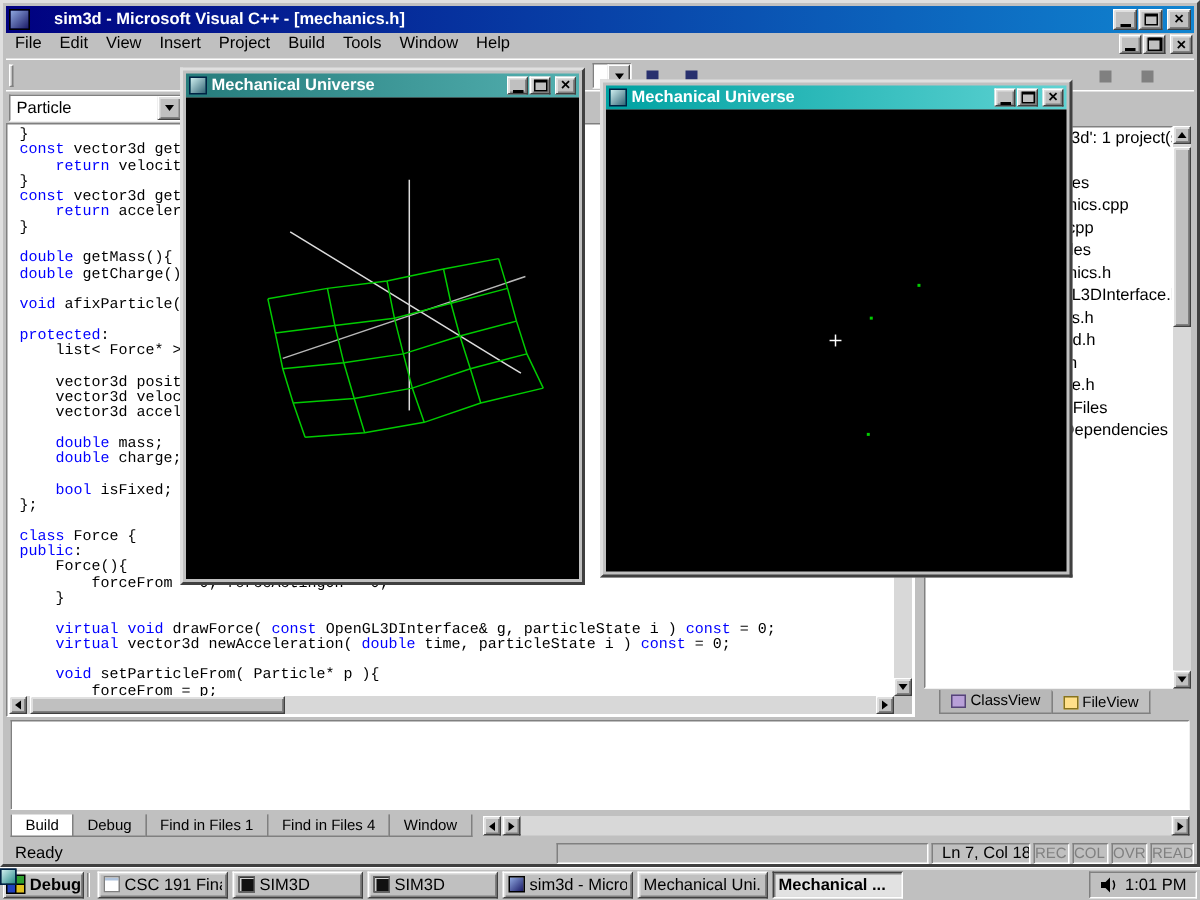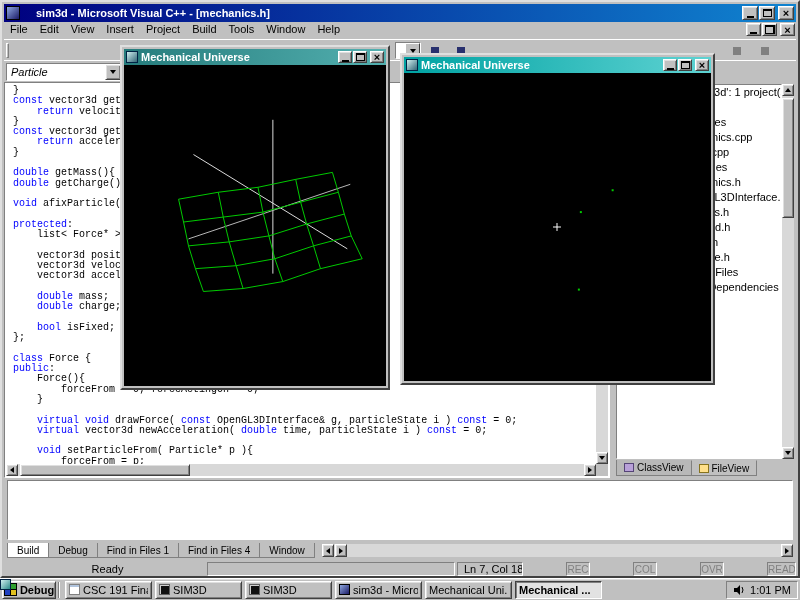--- a/index.html
+++ b/index.html
@@ -53,21 +53,21 @@
   .tcombo .arrow-btn { margin-left:auto; width:15px; height:100%; background:#c0c0c0;
             border:1px solid; border-color:#fff #404040 #404040 #fff;
             display:flex; align-items:center; justify-content:center; }
   .arrow-down { width:0; height:0; border-left:3px solid transparent; border-right:3px solid transparent;
                 border-top:4px solid #000; }
 
   .wizardbar { position:absolute; left:2px; top:58px; right:2px; height:22px; border-top:1px solid #ffffff; }
   .combo { position:absolute; left:2px; top:2px; width:116px; height:18px; background:#fff;
            border:1px solid; border-color:#808080 #fff #fff #808080;
            display:flex; align-items:center; }
-  .combo .val { padding-left:4px; flex:1;font-style:italic; }
+  .combo .val { padding-left:4px; flex:1; }
   .combo .arrow-btn { width:16px; height:16px; background:#c0c0c0; flex:none;
            border:1px solid; border-color:#fff #404040 #404040 #fff;
            box-shadow: inset 1px 1px 0 #dfdfdf, inset -1px -1px 0 #808080;
            display:flex; align-items:center; justify-content:center; }
 
   
   .client { position:absolute; left:2px; top:80px; right:2px; height:396px; }
 
   .editor { position:absolute; left:0; top:0; width:606px; height:396px; background:#fff;
             border:1px solid; border-color:#808080 #fff #fff #808080; }
@@ -99,47 +99,47 @@
   .panel { position:absolute; left:610px; top:0; right:0; height:396px; background:#c0c0c0; }
   .tree { position:absolute; left:2px; top:2px; right:14px; bottom:19px; background:#fff; overflow:hidden;
           border:1px solid; border-color:#808080 #fff #fff #808080; }
   .tree-row { height:15px; line-height:15px; white-space:nowrap; }
   .tree-ico { display:inline-block; width:12px; height:10px; margin:0 4px 0 0; vertical-align:-1px; }
   .tree-ico.workspace { background:#6688cc; border:1px solid #223366; }
   .tree-ico.project   { background:#88aadd; border:1px solid #223366; }
   .tree-ico.folder    { background:#ffe08a; border:1px solid #86731f; }
   .tree-ico.file      { background:#ffffff; border:1px solid #555566; }
   .panel-vscroll { position:absolute; right:2px; top:2px; width:12px; bottom:19px; }
-  .panel-tabs { position:absolute; left:2px; right:2px; bottom:1px; height:17px; display:flex; align-items:flex-start; }
+  .panel-tabs { position:absolute; left:12px; right:2px; bottom:1px; height:17px; display:flex; align-items:flex-start; }
   .ptab { height:16px; display:flex; align-items:center; padding:0 7px; font-size:10px;
           border:1px solid #808080; border-top:none; background:#b8b8b8; margin-right:-1px; }
   .ptab.active { background:#c0c0c0; border-top:1px solid #c0c0c0; }
   .tab-ico { display:inline-block; width:10px; height:9px; margin-right:3px; }
   .tab-ico.cv { background:#b8a0d8; border:1px solid #554477; }
   .tab-ico.fv { background:#ffe08a; border:1px solid #86731f; }
 
   
   .output { position:absolute; left:2px; top:476px; right:2px; height:83px; background:#c0c0c0; }
   .output-content { position:absolute; left:3px; top:2px; right:3px; height:60px; background:#fff;
                     border:1px solid; border-color:#808080 #fff #fff #808080; }
   .out-bottom { position:absolute; left:3px; right:3px; bottom:1px; height:17px; display:flex; align-items:flex-start; }
   .otab { height:15px; display:flex; align-items:center; padding:0 9px; font-size:10px;
           border:1px solid #808080; border-top:none; background:#c0c0c0; margin-right:-1px; }
   .otab.active { background:#ffffff; }
   .out-hscroll { position:relative; flex:1; height:13px; margin-left:8px; margin-top:1px; }
 
   
   .statusbar { position:absolute; left:2px; top:559px; right:2px; height:16px;
                display:flex; align-items:center; gap:2px; }
-  .status-msg { flex:1; padding-left:6px;text-align:center; }
+  .status-msg { flex:1; padding-left:6px; }
   .pane { height:14px; line-height:13px; border:1px solid; border-color:#808080 #fff #fff #808080;
           white-space:nowrap; overflow:hidden; }
   .pane.empty { width:248px; }
   .pane.lncol { width:66px; padding-left:6px; }
-  .pane.ind { width:24px; text-align:center; color:#808080; font-size:10px;margin-left:41px; }
+  .pane.ind { width:24px; color:#808080; font-size:10px; }
   .pane.ind:last-child { width:29px; }
 
   
   .mech { position:absolute; background:#c0c0c0; padding:2px;
           border:2px solid; border-color:#dfdfdf #404040 #404040 #dfdfdf;
           display:flex; flex-direction:column; }
   .mech1 { left:120px; top:45px; width:270px; height:345px; z-index:10; }
   .mech2 { left:400px; top:53px; width:315px; height:332px; z-index:20; }
   .mech-title { height:16px; flex:none; display:flex; align-items:center; padding:0 2px; color:#fff; font-weight:bold; }
   .mech1 .mech-title { background:linear-gradient(90deg, var(--m1A,#267c7c), var(--m1B,#53b0b0)); }

